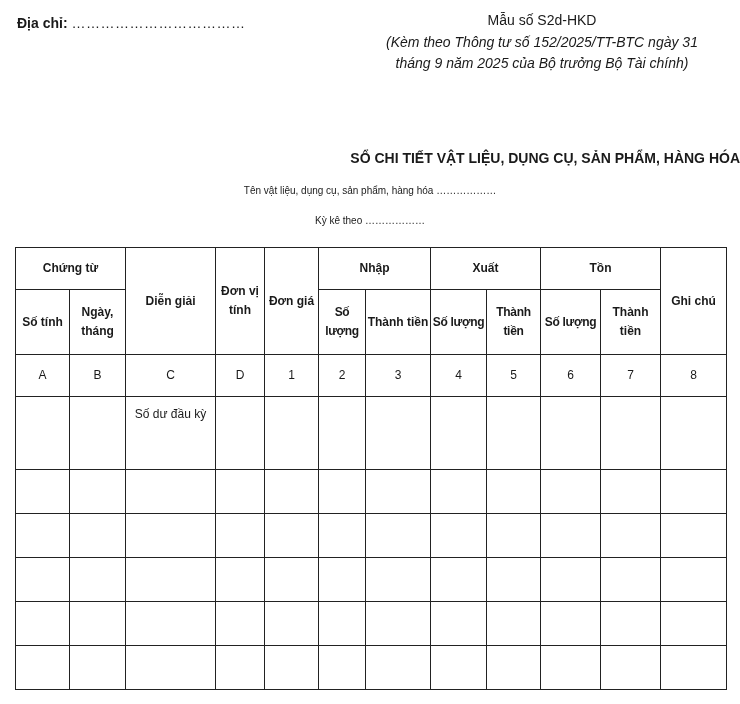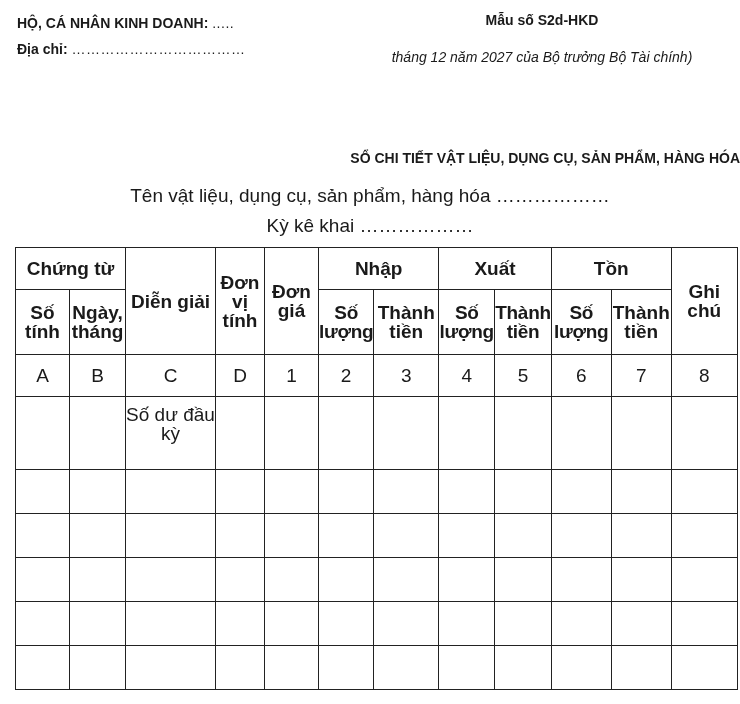--- a/index.html
+++ b/index.html
@@ -2,59 +2,56 @@
 <html><head>
 <meta charset="utf-8">
 <style>
   html, body { margin: 0; padding: 0; background: #ffffff; }
   body { width: 740px; height: 704px; position: relative; overflow: hidden;
          font-family: "Liberation Sans", sans-serif; color: #1a1a1a; }
   .hdr-left { position: absolute; left: 17px; top: 10px; font-size: 14px; font-weight: bold; line-height: 26px; }
   .hdr-left div { white-space: nowrap; }
   .hdr-left .dots { font-weight: normal; letter-spacing: 0.5px; }
   .hdr-right { position: absolute; left: 352px; top: 10px; width: 380px; text-align: center; font-size: 14px; line-height: 21px; }
-  .hdr-right .form-no { font-weight: bold; margin-bottom: 16px; }
+  .hdr-right .form-no { font-weight: normal; margin-bottom: 1px; }
   .hdr-right .ref { font-style: italic; }
   .title { position: absolute; left: 0; top: 150px; width: 740px; text-align: right; font-weight: bold; font-size: 14px; }
-  .subline { position: absolute; left: 0; width: 740px; text-align: center; font-size: 19px; }
+  .subline { position: absolute; left: 0; width: 740px; text-align: center; font-size: 10px; }
   .sub1 { top: 185px; }
   .sub2 { top: 215px; left: 0; }
-  table.ledger { position: absolute; left: 15px; top: 247px; border-collapse: collapse; table-layout: fixed; font-size: 19px; }
+  table.ledger { position: absolute; left: 15px; top: 247px; border-collapse: collapse; table-layout: fixed; font-size: 12px; }
   table.ledger td, table.ledger th { border: 1.5px solid #222; padding: 0; text-align: center; vertical-align: middle; line-height: 19px; }
   table.ledger th { font-weight: bold; }
   .r-h1 { height: 42px; }
   .r-h2 { height: 65px; }
   .r-idx td { height: 41px; font-weight: normal; }
   .r-body td { height: 43px; }
   .r-first td { height: 64px; }
   .r-first td.desc { vertical-align: top; text-align: center; padding-top: 8px; }
   .tight { letter-spacing: -0.3px; }
 </style>
 </head>
 <body>
 
 <div class="hdr-left">
   <div>
-    <span>HỘ, CÁ NHÂN KINH DOANH:</span>
-    <span class="dots">.....</span>
-  </div>
-  <div>
     <span>Địa chỉ:</span>
     <span class="dots">………………………………</span>
   </div>
 </div>
 
 <div class="hdr-right">
   <div class="form-no">Mẫu số S2d-HKD</div>
-  <div class="ref">tháng 12 năm 2027 của Bộ trưởng Bộ Tài chính)</div>
+  <div class="ref">(Kèm theo Thông tư số 152/2025/TT-BTC ngày 31</div>
+  <div class="ref">tháng 9 năm 2025 của Bộ trưởng Bộ Tài chính)</div>
 </div>
 
 <div class="title">SỔ CHI TIẾT VẬT LIỆU, DỤNG CỤ, SẢN PHẨM, HÀNG HÓA</div>
 <div class="subline sub1">Tên vật liệu, dụng cụ, sản phẩm, hàng hóa ………………</div>
-<div class="subline sub2">Kỳ kê khai ………………</div>
+<div class="subline sub2">Kỳ kê theo ………………</div>
 
 <table class="ledger">
   <colgroup>
     <col style="width:54px">
       <col style="width:56px">
       <col style="width:90px">
       <col style="width:49px">
     <col style="width:54px">
       <col style="width:47px">
       <col style="width:65px">

